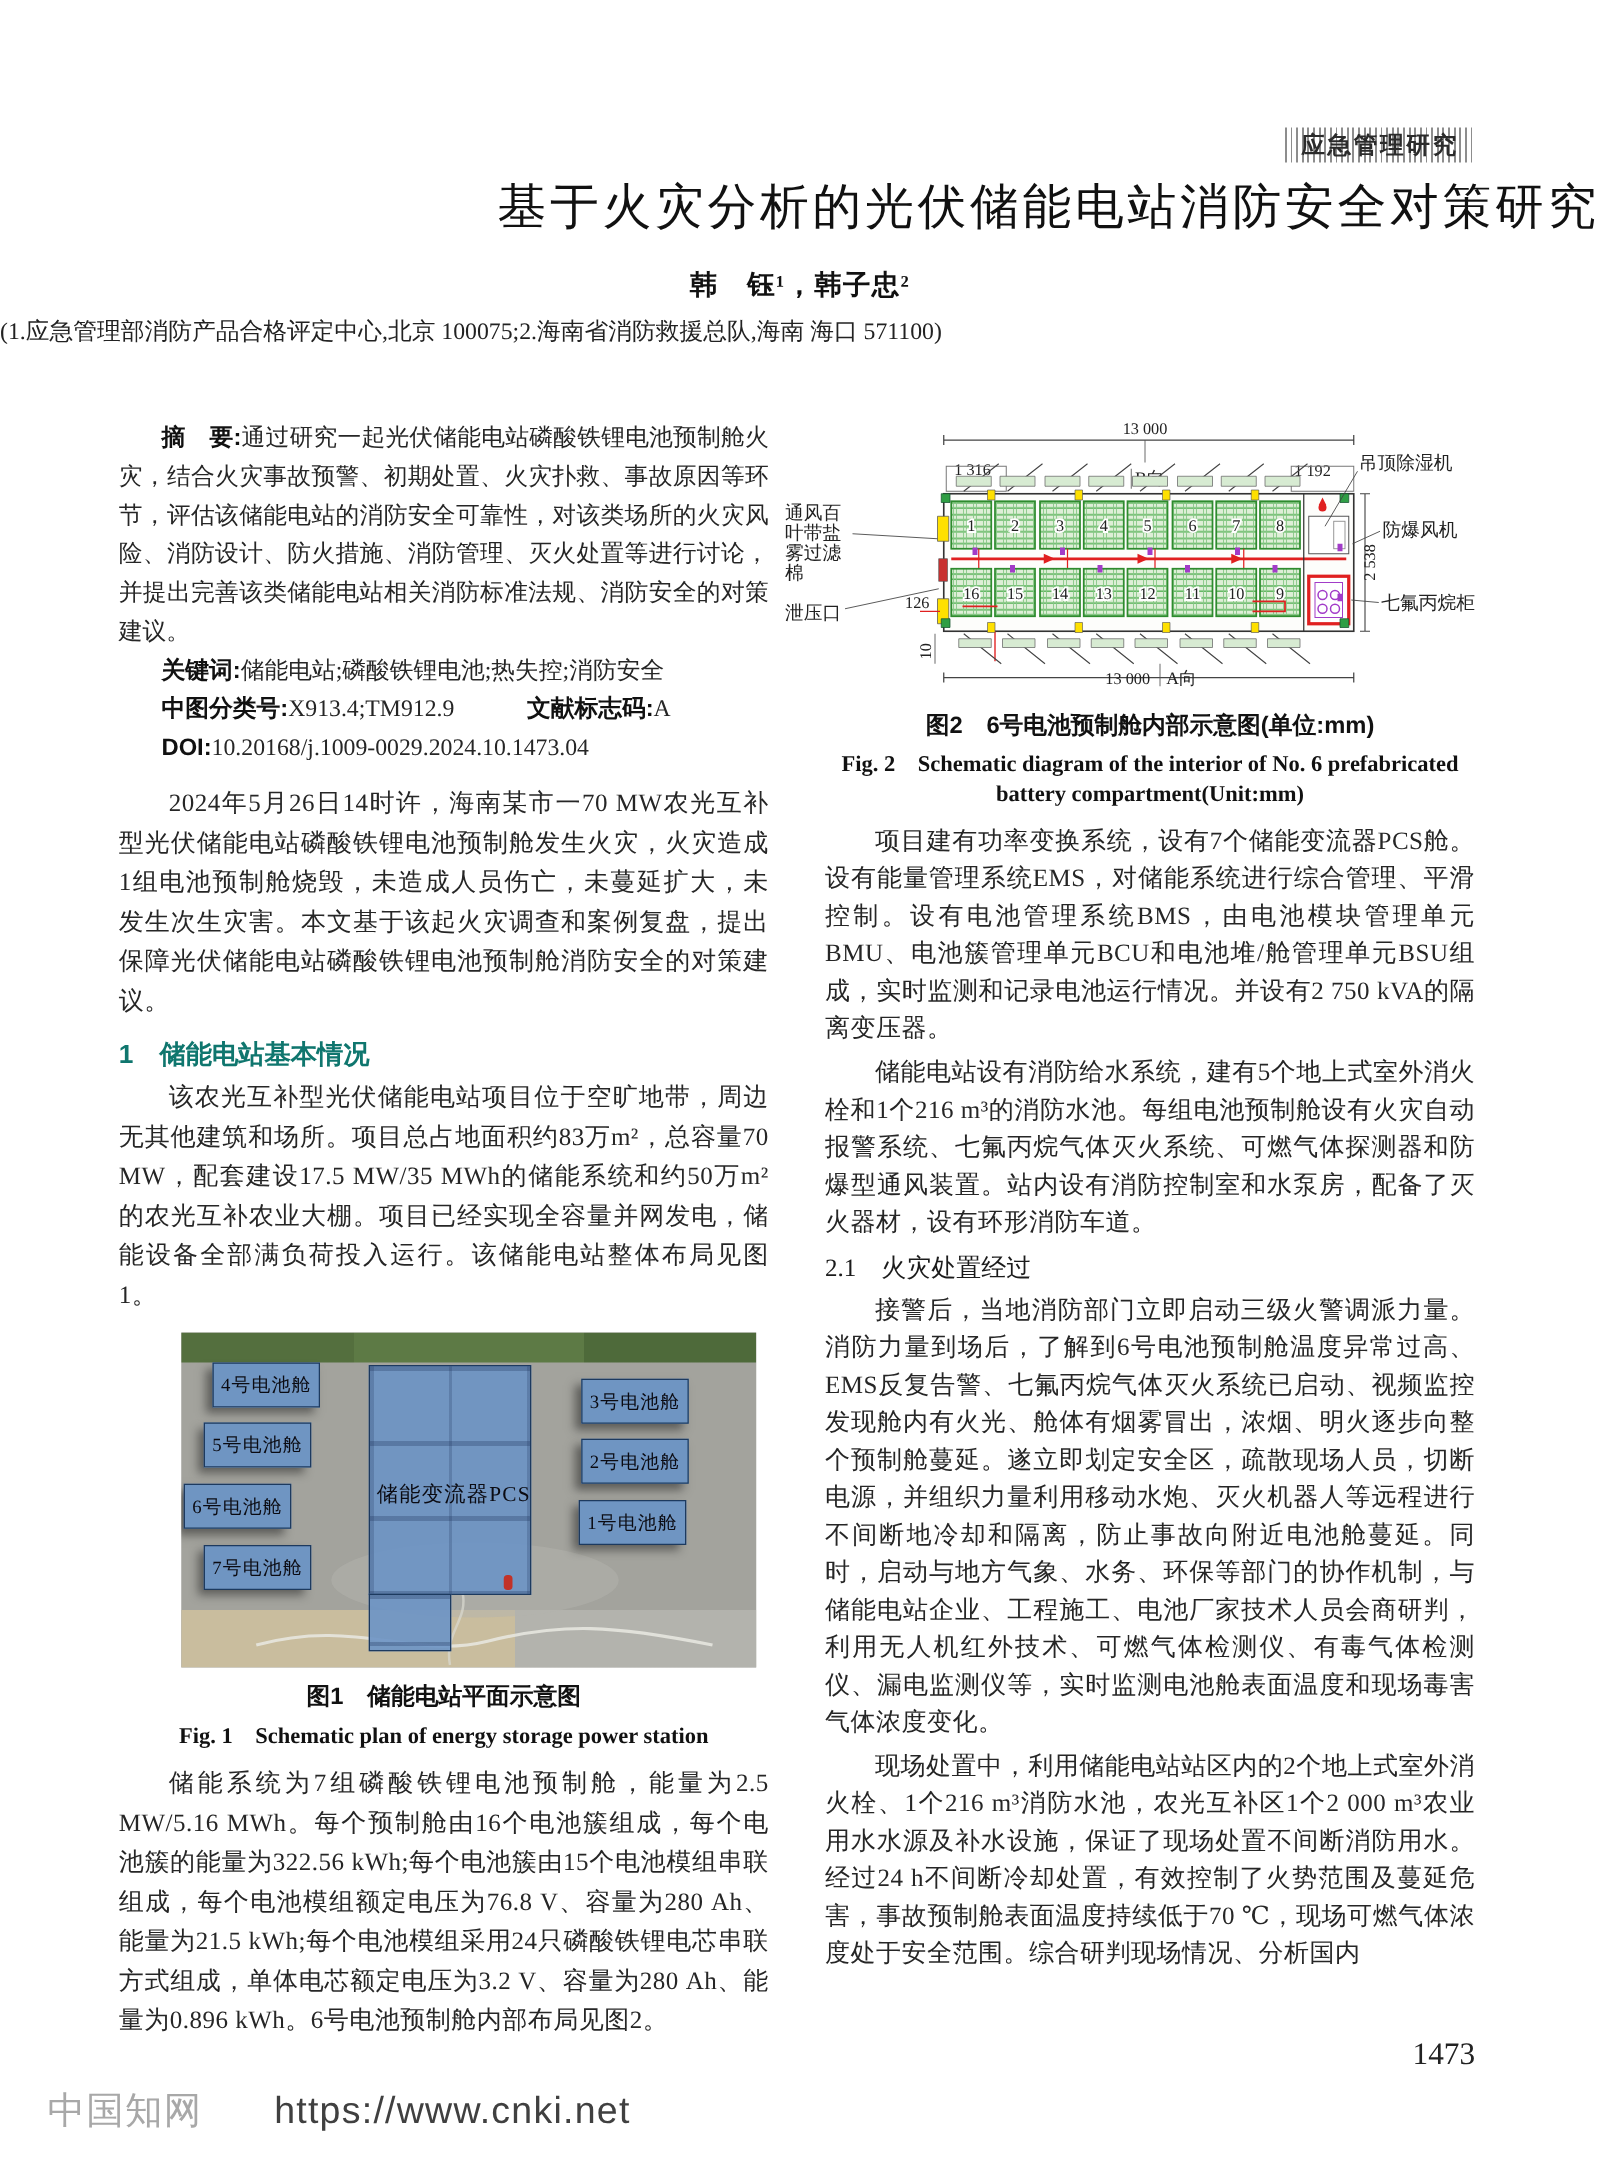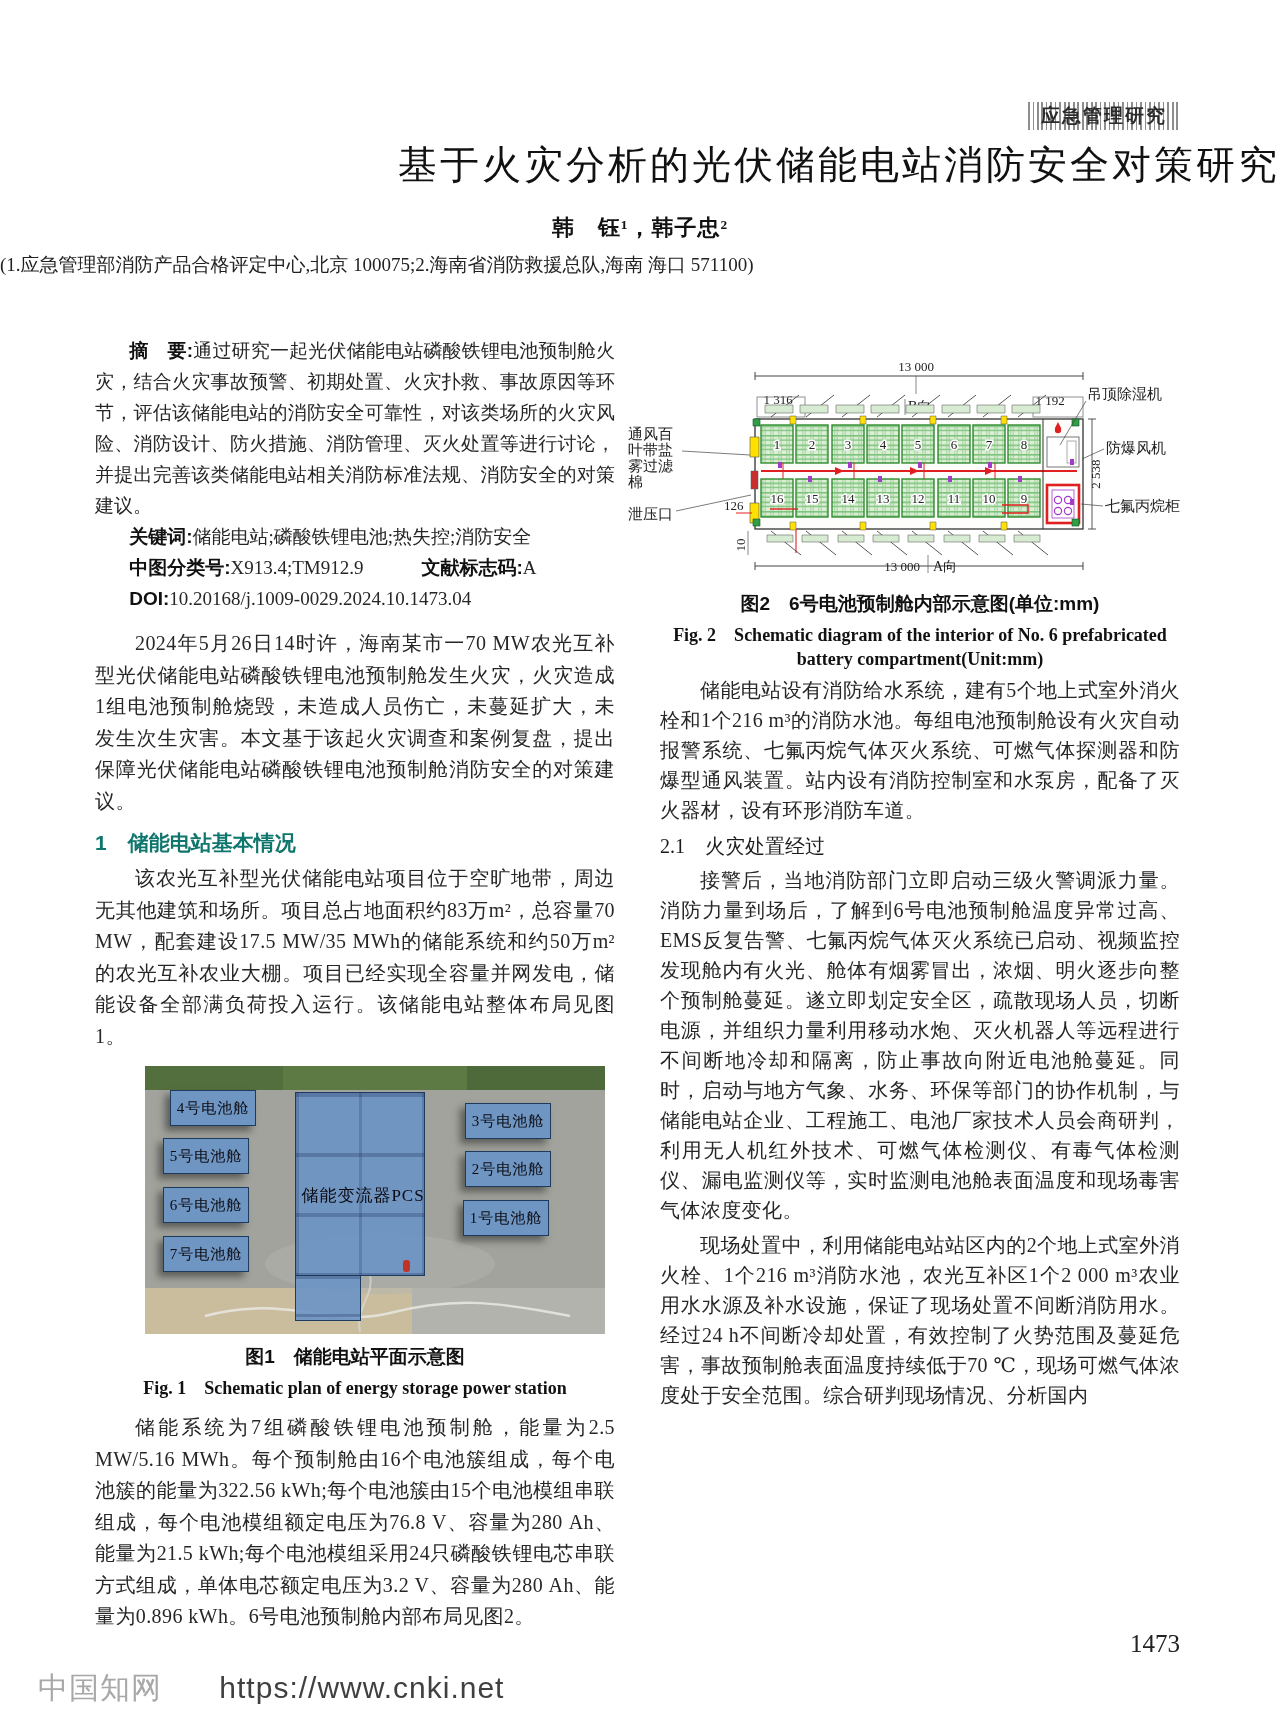--- a/index.html
+++ b/index.html
@@ -50,21 +50,21 @@
        background-image:repeating-linear-gradient(180deg,rgba(25,45,85,.28) 0 4px,transparent 4px 60px),
                         repeating-linear-gradient(90deg,rgba(25,45,85,.22) 0 3px,transparent 3px 63px);}
   .pcs-extra{position:absolute;left:150px;top:209px;width:64px;height:44px;
        background:rgba(107,147,197,.9);border:1px solid #1d3a5f;
        background-image:repeating-linear-gradient(180deg,rgba(25,45,85,.28) 0 3px,transparent 3px 38px);}
   .pcs-label{position:absolute;left:138px;top:118px;width:160px;text-align:center;
        font-size:17px;color:#0b0b12;letter-spacing:1px;white-space:nowrap;}
   .person{position:absolute;left:258px;top:194px;width:7px;height:12px;background:#c23228;border-radius:3px;}
   .hose{position:absolute;left:0;top:0;}
   
-  .fig2wrap{position:relative;width:560px;height:230px;margin-left:-40px;margin-top:24px;}
+  .fig2wrap{position:relative;width:560px;height:230px;margin-left:-40px;}
   .fig2-svg text{font-family:"Liberation Serif","DejaVu Serif",serif;fill:#222;}
   .f2dim{font-size:13px;}
   .f2lab{font-size:15px;}
   .f2dir{font-size:14px;}
   .rknum{font-size:13px;text-anchor:middle;paint-order:stroke;stroke:#ffffff;stroke-width:3px;}
   
   .footnote{position:absolute;left:95px;top:1624px;width:520px;}
   .footnote .rule{width:372px;border-top:2px solid #1a1a1a;margin-bottom:7px;}
   .jname{font-style:italic;font-weight:bold;font-size:20px;color:#111;}
   .jissue{font-size:19px;color:#222;}
@@ -107,21 +107,21 @@
       </svg>
       <div class="pcs"></div>
       <div class="pcs-extra"></div>
       <span class="pcs-label">储能变流器PCS</span>
       <div class="bbox" style="left:25px;top:24px">
           <span>4号电池舱</span>
         </div>
       <div class="bbox" style="left:18px;top:72px">
           <span>5号电池舱</span>
         </div>
-      <div class="bbox" style="left:18px;top:121px">
+      <div class="bbox" style="left:2px;top:121px">
           <span>6号电池舱</span>
         </div>
       <div class="bbox" style="left:18px;top:170px">
           <span>7号电池舱</span>
         </div>
       <div class="bbox" style="left:320px;top:37px">
           <span>3号电池舱</span>
         </div>
       <div class="bbox" style="left:320px;top:85px">
           <span>2号电池舱</span>
@@ -257,20 +257,21 @@
       <text class="f2lab" x="486" y="94">防爆风机</text>
       <path d="M484 90L462 100" stroke="#444" stroke-width=".7"></path>
       <text class="f2lab" x="485" y="152">七氟丙烷柜</text>
       <path d="M483 147L461 145" stroke="#444" stroke-width=".7"></path>
     </svg>
     </div>
     <div class="capcn" style="margin-top:2px">图2　6号电池预制舱内部示意图(单位:mm)</div>
     <div class="capen">Fig. 2　Schematic diagram of the interior of No. 6 prefabricated</div>
     <div class="capen" style="margin-top:2px">battery compartment(Unit:mm)</div>
 
+    <p class="para" style="margin-top:12px">项目建有功率变换系统，设有7个储能变流器PCS舱。设有能量管理系统EMS，对储能系统进行综合管理、平滑控制。设有电池管理系统BMS，由电池模块管理单元BMU、电池簇管理单元BCU和电池堆/舱管理单元BSU组成，实时监测和记录电池运行情况。并设有2 750 kVA的隔离变压器。</p>
     <p class="para">储能电站设有消防给水系统，建有5个地上式室外消火栓和1个216 m³的消防水池。每组电池预制舱设有火灾自动报警系统、七氟丙烷气体灭火系统、可燃气体探测器和防爆型通风装置。站内设有消防控制室和水泵房，配备了灭火器材，设有环形消防车道。</p>
     <div class="h21">2.1　火灾处置经过</div>
     <p class="para">接警后，当地消防部门立即启动三级火警调派力量。消防力量到场后，了解到6号电池预制舱温度异常过高、EMS反复告警、七氟丙烷气体灭火系统已启动、视频监控发现舱内有火光、舱体有烟雾冒出，浓烟、明火逐步向整个预制舱蔓延。遂立即划定安全区，疏散现场人员，切断电源，并组织力量利用移动水炮、灭火机器人等远程进行不间断地冷却和隔离，防止事故向附近电池舱蔓延。同时，启动与地方气象、水务、环保等部门的协作机制，与储能电站企业、工程施工、电池厂家技术人员会商研判，利用无人机红外技术、可燃气体检测仪、有毒气体检测仪、漏电监测仪等，实时监测电池舱表面温度和现场毒害气体浓度变化。</p>
     <p class="para">现场处置中，利用储能电站站区内的2个地上式室外消火栓、1个216 m³消防水池，农光互补区1个2 000 m³农业用水水源及补水设施，保证了现场处置不间断消防用水。经过24 h不间断冷却处置，有效控制了火势范围及蔓延危害，事故预制舱表面温度持续低于70 ℃，现场可燃气体浓度处于安全范围。综合研判现场情况、分析国内</p>
   </div>
 
   <div class="pageno">1473</div>
   <div class="cnki">
     <span>中国知网</span>
     <a href="#" class="url">https://www.cnki.net</a>

